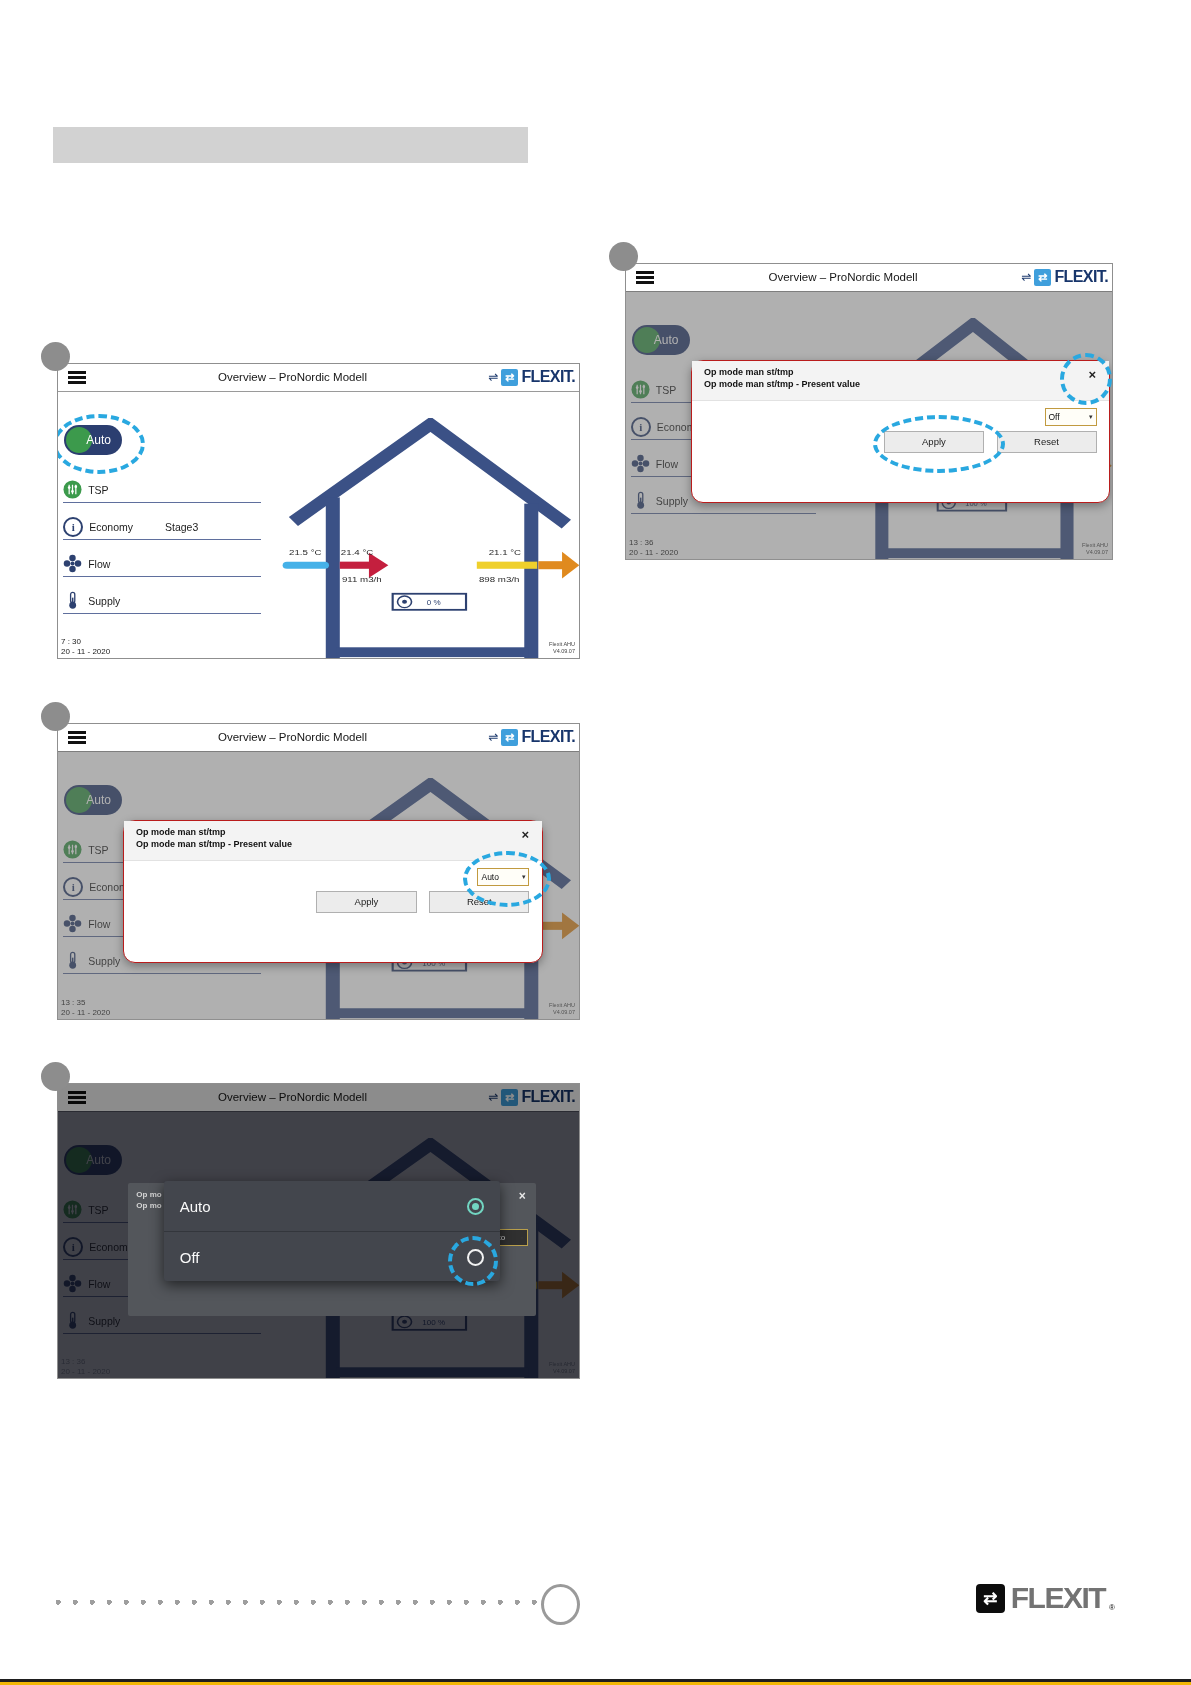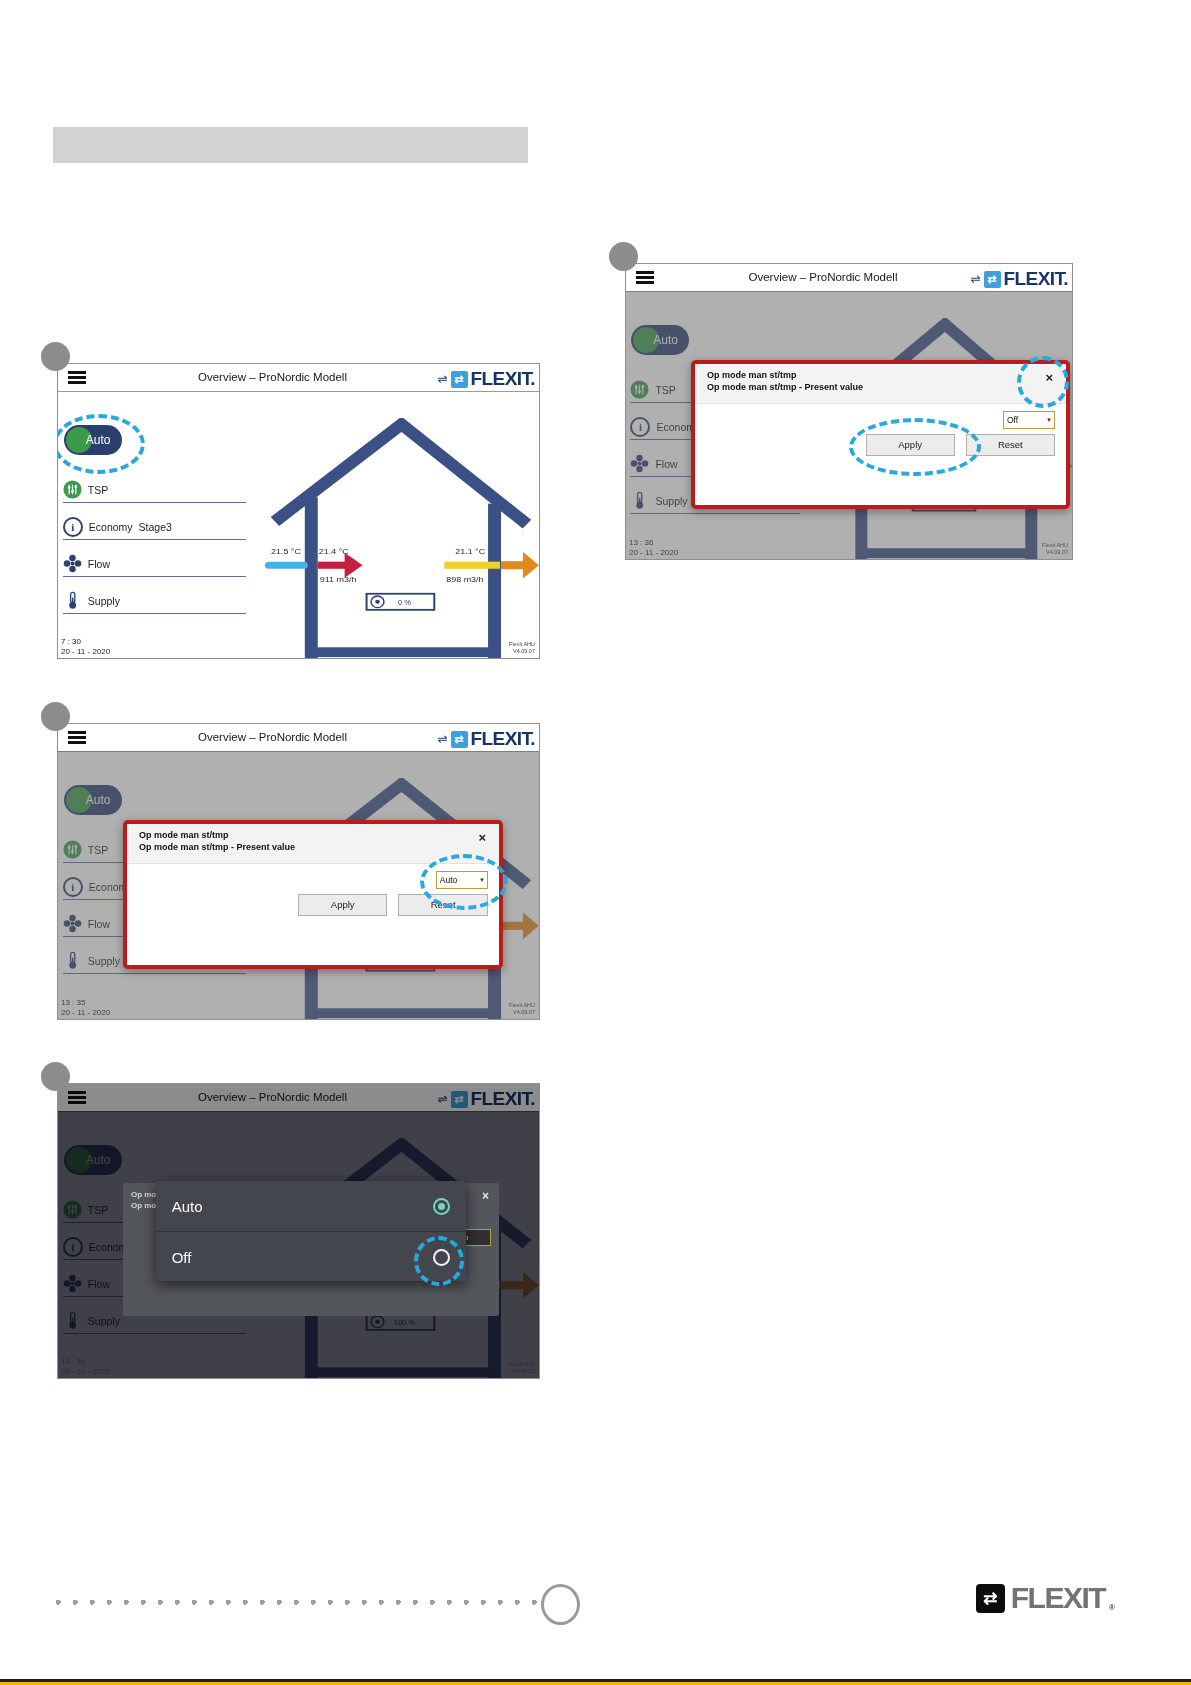--- a/index.html
+++ b/index.html
@@ -12,64 +12,64 @@
     background-size:17px 7px;background-repeat:repeat-x;}
   .footer-ring{position:absolute;left:541px;top:1584px;width:33px;height:35px;border:3px solid #9a9a9a;border-radius:50%;background:#fff;}
   .footer-logo{position:absolute;top:1581px;right:76px;display:flex;align-items:center;gap:6px;}
   .fl-sq{width:29px;height:29px;background:#0c0c0c;border-radius:4px;color:#fff;display:flex;align-items:center;justify-content:center;font-size:17px;font-weight:bold;}
   .fl-txt{font-size:30px;font-weight:800;color:#737373;letter-spacing:-1.5px;}
   .fl-reg{font-size:8px;color:#0c0c0c;align-self:flex-end;margin-bottom:3px;margin-left:-2px;}
   .bottom-line-dark{position:absolute;left:0;top:1679px;width:1191px;height:3px;background:#1e1e1e;}
   .bottom-line-yellow{position:absolute;left:0;top:1682px;width:1191px;height:3px;background:#f2b705;}
 
   
-  .panel{position:absolute;}
+  .panel{position:absolute;padding-left:40px;}
   .badge{position:absolute;left:-16px;top:-21px;width:29px;height:29px;border-radius:50%;background:#8d8d8d;z-index:12;}
   .screen{position:absolute;inset:0;background:#ffffff;border:1px solid #8f8f8f;overflow:hidden;}
 
   .scr-header{position:absolute;left:0;right:0;top:0;height:27px;background:#fff;border-bottom:1px solid #9a9a9a;z-index:2;}
   .hamburger{position:absolute;left:10px;top:7px;width:18px;height:14px;cursor:pointer;}
   .hamburger i{display:block;height:2.6px;background:#111;margin-bottom:2.6px;}
   .scr-title{position:absolute;left:0;right:0;top:7px;text-align:center;padding-right:52px;font-size:11.5px;color:#161616;}
   .logo-group{position:absolute;right:4px;top:4px;display:flex;align-items:center;gap:3px;}
   .swap{font-size:12px;color:#1d3a6d;line-height:1;}
   .logo-sq{width:17px;height:17px;background:#3f9fdc;border-radius:2px;color:#fff;font-size:11px;font-weight:bold;display:flex;align-items:center;justify-content:center;}
-  .logo-txt{font-size:19px;font-weight:800;color:#17356b;letter-spacing:-0.6px;}
+  .logo-txt{font-size:16px;font-weight:800;color:#17356b;letter-spacing:-0.6px;}
 
   .scr-body{position:absolute;inset:0;top:27px;z-index:1;}
 
   
   .auto-pill{position:absolute;left:1.2%;top:34px;width:58px;height:30px;border-radius:15px;background:#2b3e70;cursor:pointer;}
   .auto-pill .green{position:absolute;left:2px;top:2px;width:26px;height:26px;border-radius:50%;background:#3c9a4c;}
   .auto-pill .pill-label{position:absolute;left:22px;top:8px;color:#fff;font-size:12px;}
   .mi{position:absolute;left:1%;width:38%;height:25px;display:flex;align-items:center;gap:6px;border-bottom:1.5px solid #5f6f9d;cursor:pointer;}
   .mi-tsp{top:86px;} .mi-eco{top:123px;} .mi-flow{top:160px;} .mi-supply{top:197px;text-align:right;}
   .mi-label{font-size:10.5px;color:#1c1c1c;}
-  .mi-value{font-size:10.5px;color:#1c1c1c;}
+  .mi-value{font-size:10.5px;color:#1c1c1c;margin-left:26px;}
   .ic{width:19px;height:19px;display:flex;align-items:center;justify-content:center;flex:0 0 auto;}
   .ic-eco{width:16px;height:16px;border:2px solid #2d4170;border-radius:50%;color:#2d4170;font-weight:700;font-size:11px;font-family:"Liberation Serif",serif;}
 
   
   .house{position:absolute;left:41.4%;top:27px;width:58.6%;height:calc(100% - 27px);}
   .house text{font-family:"Liberation Sans",sans-serif;}
 
   
   .screen-time{position:absolute;left:3px;bottom:12px;font-size:8px;color:#222;margin-top:16px;}
   .screen-date{position:absolute;left:3px;bottom:2px;font-size:8px;color:#222;}
   .screen-version{position:absolute;right:4px;bottom:3px;font-size:5.5px;color:#444;text-align:right;line-height:1.25;}
 
   
   .screen-overlay-header{position:absolute;left:0;right:0;top:0;height:27px;z-index:4;display:none;}
   .screen-overlay-body{position:absolute;left:0;right:0;top:27px;bottom:0;z-index:4;display:none;}
   .v-dialog .screen-overlay-body{display:block;background:rgba(98,98,98,0.5);}
   .v-dark .screen-overlay-body{display:block;background:rgba(10,12,20,0.78);}
   .v-dark .screen-overlay-header{display:block;background:rgba(0,0,0,0.45);}
 
   
-  .dialog{display:none;position:absolute;left:65px;right:36px;top:96px;height:141px;background:#fff;border:4px solid #b91c1c;border-radius:5px;box-shadow:0 3px 10px rgba(0,0,0,0.35);z-index:6;}
+  .dialog{display:none;position:absolute;left:65px;right:36px;top:96px;height:141px;background:#fff;border:1px solid #b91c1c;border-radius:12px;box-shadow:0 3px 10px rgba(0,0,0,0.35);z-index:6;}
   .v-dialog .dialog{display:block;}
   .p4 .dialog{right:2px;}
   .dlg-head{position:absolute;left:0;right:0;top:0;height:39px;background:#f3f3f3;border-bottom:1px solid #e2e2e2;}
   .dlg-t1{position:absolute;left:12px;top:6px;font-size:9px;font-weight:bold;color:#111;}
   .dlg-t2{position:absolute;left:12px;top:18px;font-size:9px;font-weight:bold;color:#111;}
   .dlg-close{position:absolute;right:13px;top:7px;font-size:13px;font-weight:bold;color:#222;cursor:pointer;line-height:1;}
   .dlg-dd{position:absolute;right:3%;top:47px;width:44px;height:16px;border:1px solid #c19a3f;background:#fffef8;display:flex;align-items:center;justify-content:space-between;padding:0 3px;font-size:8.5px;color:#111;cursor:pointer;}
   .dd-arrow{font-size:7px;color:#333;}
   .dlg-btn{position:absolute;top:70px;height:20px;width:23.5%;background:#ececec;border:1px solid #b0b0b0;font-size:9.5px;color:#222;text-align:center;line-height:20px;cursor:pointer;}
   .dlg-apply{right:30%;} .dlg-reset{right:3%;}

